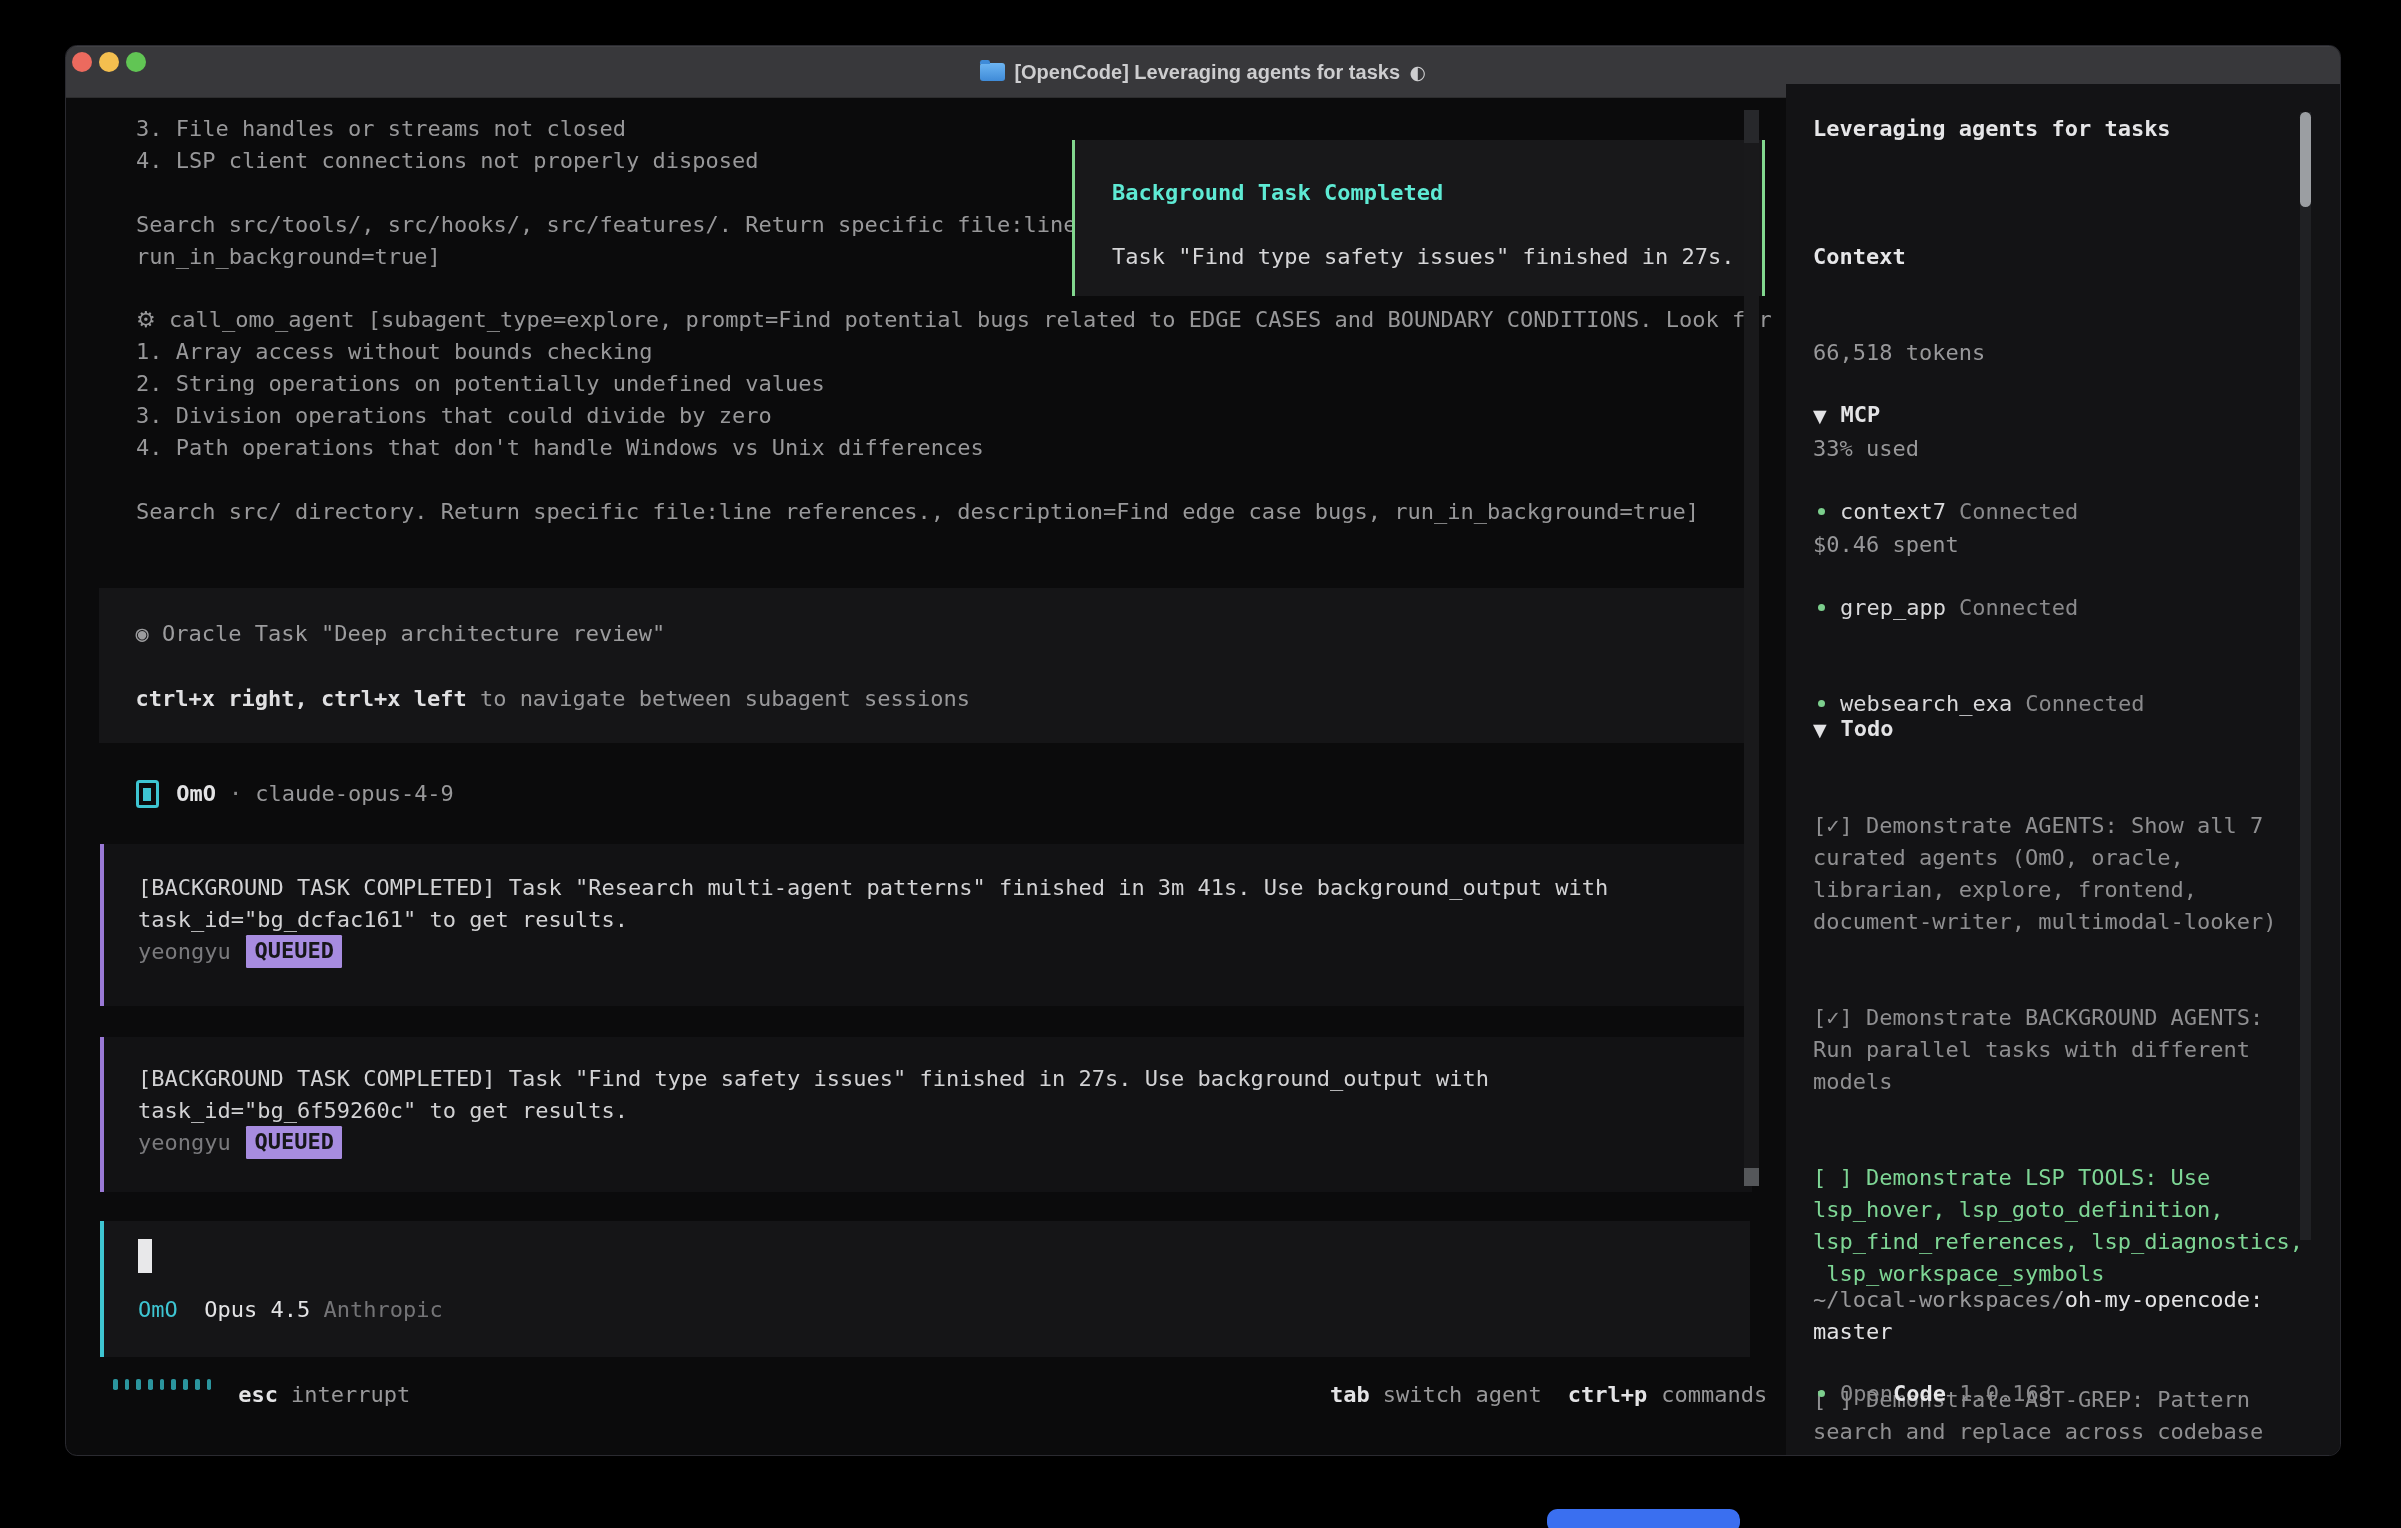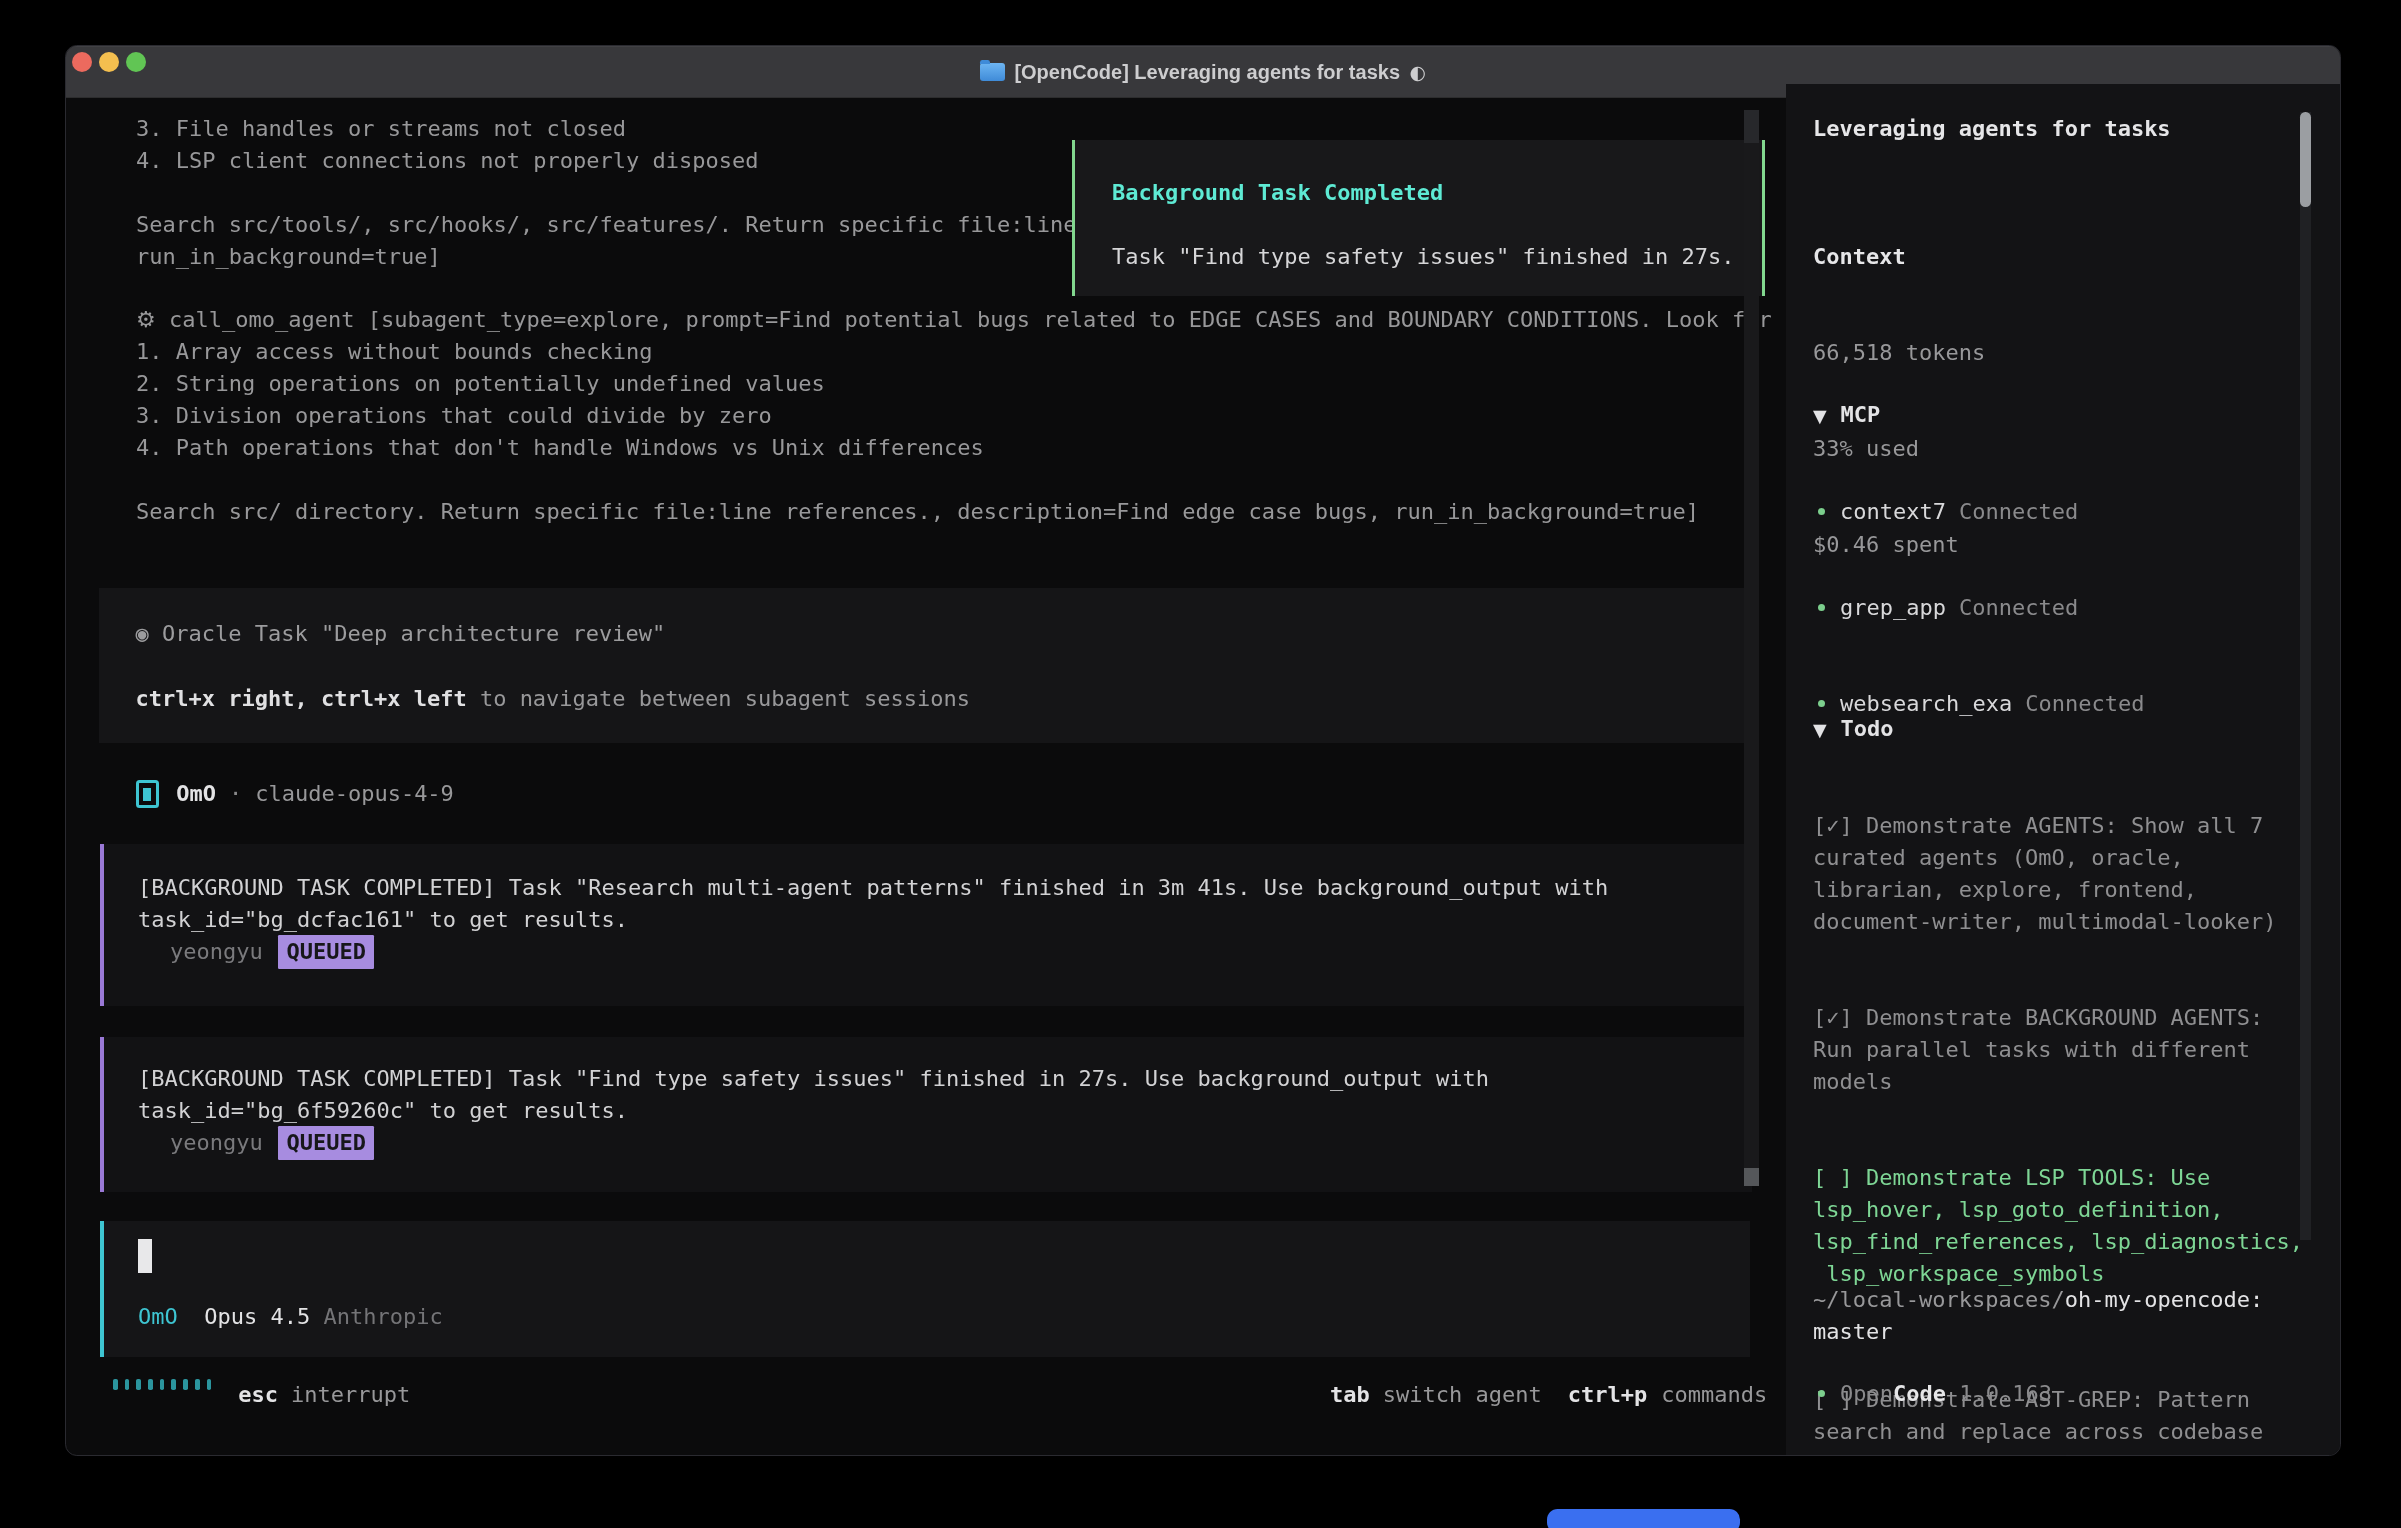--- a/index.html
+++ b/index.html
@@ -43,28 +43,28 @@
   .agent-header{position:absolute;left:70px;top:732px;display:flex;align-items:center;height:32px;}
   .omo-icon{width:22.5px;height:28px;border:3.5px solid #3ec5d2;border-radius:3.5px;margin-right:17.7px;
             display:flex;align-items:center;justify-content:center;box-sizing:border-box;}
   .omo-icon i{display:block;width:8.3px;height:13px;background:#3ec5d2;}
   .sep{color:#8a8a8c;margin:0 13px;}
   .msg{position:absolute;left:34px;width:1652px;background:#121214;border-left:4.1px solid #9a79d6;
        box-sizing:border-box;}
   .msg .txt{white-space:pre;color:#d2d2d4;padding-left:34px;}
   .msg1{top:798px;height:162px;} .msg1 .txt{padding-top:28px;}
   .msg2{top:991px;height:155px;} .msg2 .txt{padding-top:26px;}
-  .author-row{padding-left:34px;display:flex;align-items:center;height:32px;margin-left:32px;}
+  .author-row{padding-left:34px;display:flex;align-items:flex-end;height:32px;}
   .author{color:#7a7a7d;}
   .badge{margin-left:15.4px;background:#a78ce0;color:#17171a;font-weight:bold;
          padding:0.6px 8.3px;border-radius:1.2px;}
   .inputbox{position:absolute;left:34px;top:1175px;width:1650px;height:136px;background:#151517;
             border-left:4.7px solid #3ec5d2;box-sizing:border-box;}
   .cursor{position:absolute;left:34px;top:17.7px;width:14px;height:34px;background:#e8e8ea;}
-  .model-row{position:absolute;left:34px;top:80px;white-space:pre;}
+  .model-row{position:absolute;left:34px;top:73px;white-space:pre;}
   .teal{color:#3ec5d2;}
   .statusbar-left{position:absolute;left:47px;top:1333px;height:32px;display:flex;align-items:flex-start;}
   .spinner{display:flex;gap:7px;margin-right:27px;}
   .spin-dot{width:4.7px;height:10.6px;border-radius:1.8px;background:#2b959e;}
   .statusbar-right{position:absolute;left:1264px;top:1333px;height:32px;display:flex;align-items:center;}
   .sr-gap1{margin-left:13px;} .sr-gap2{margin-left:26px;} .sr-gap3{margin-left:14px;}
   
   .main-scroll{position:absolute;left:1678px;top:64px;width:15.4px;height:1075px;background:#19191b;}
   .main-scroll .cap{position:absolute;left:0;top:0;width:15.4px;height:32.5px;background:#27282b;}
   .main-scroll .thumb{position:absolute;left:0;top:1058px;width:15.4px;height:17.7px;background:#55575a;}

